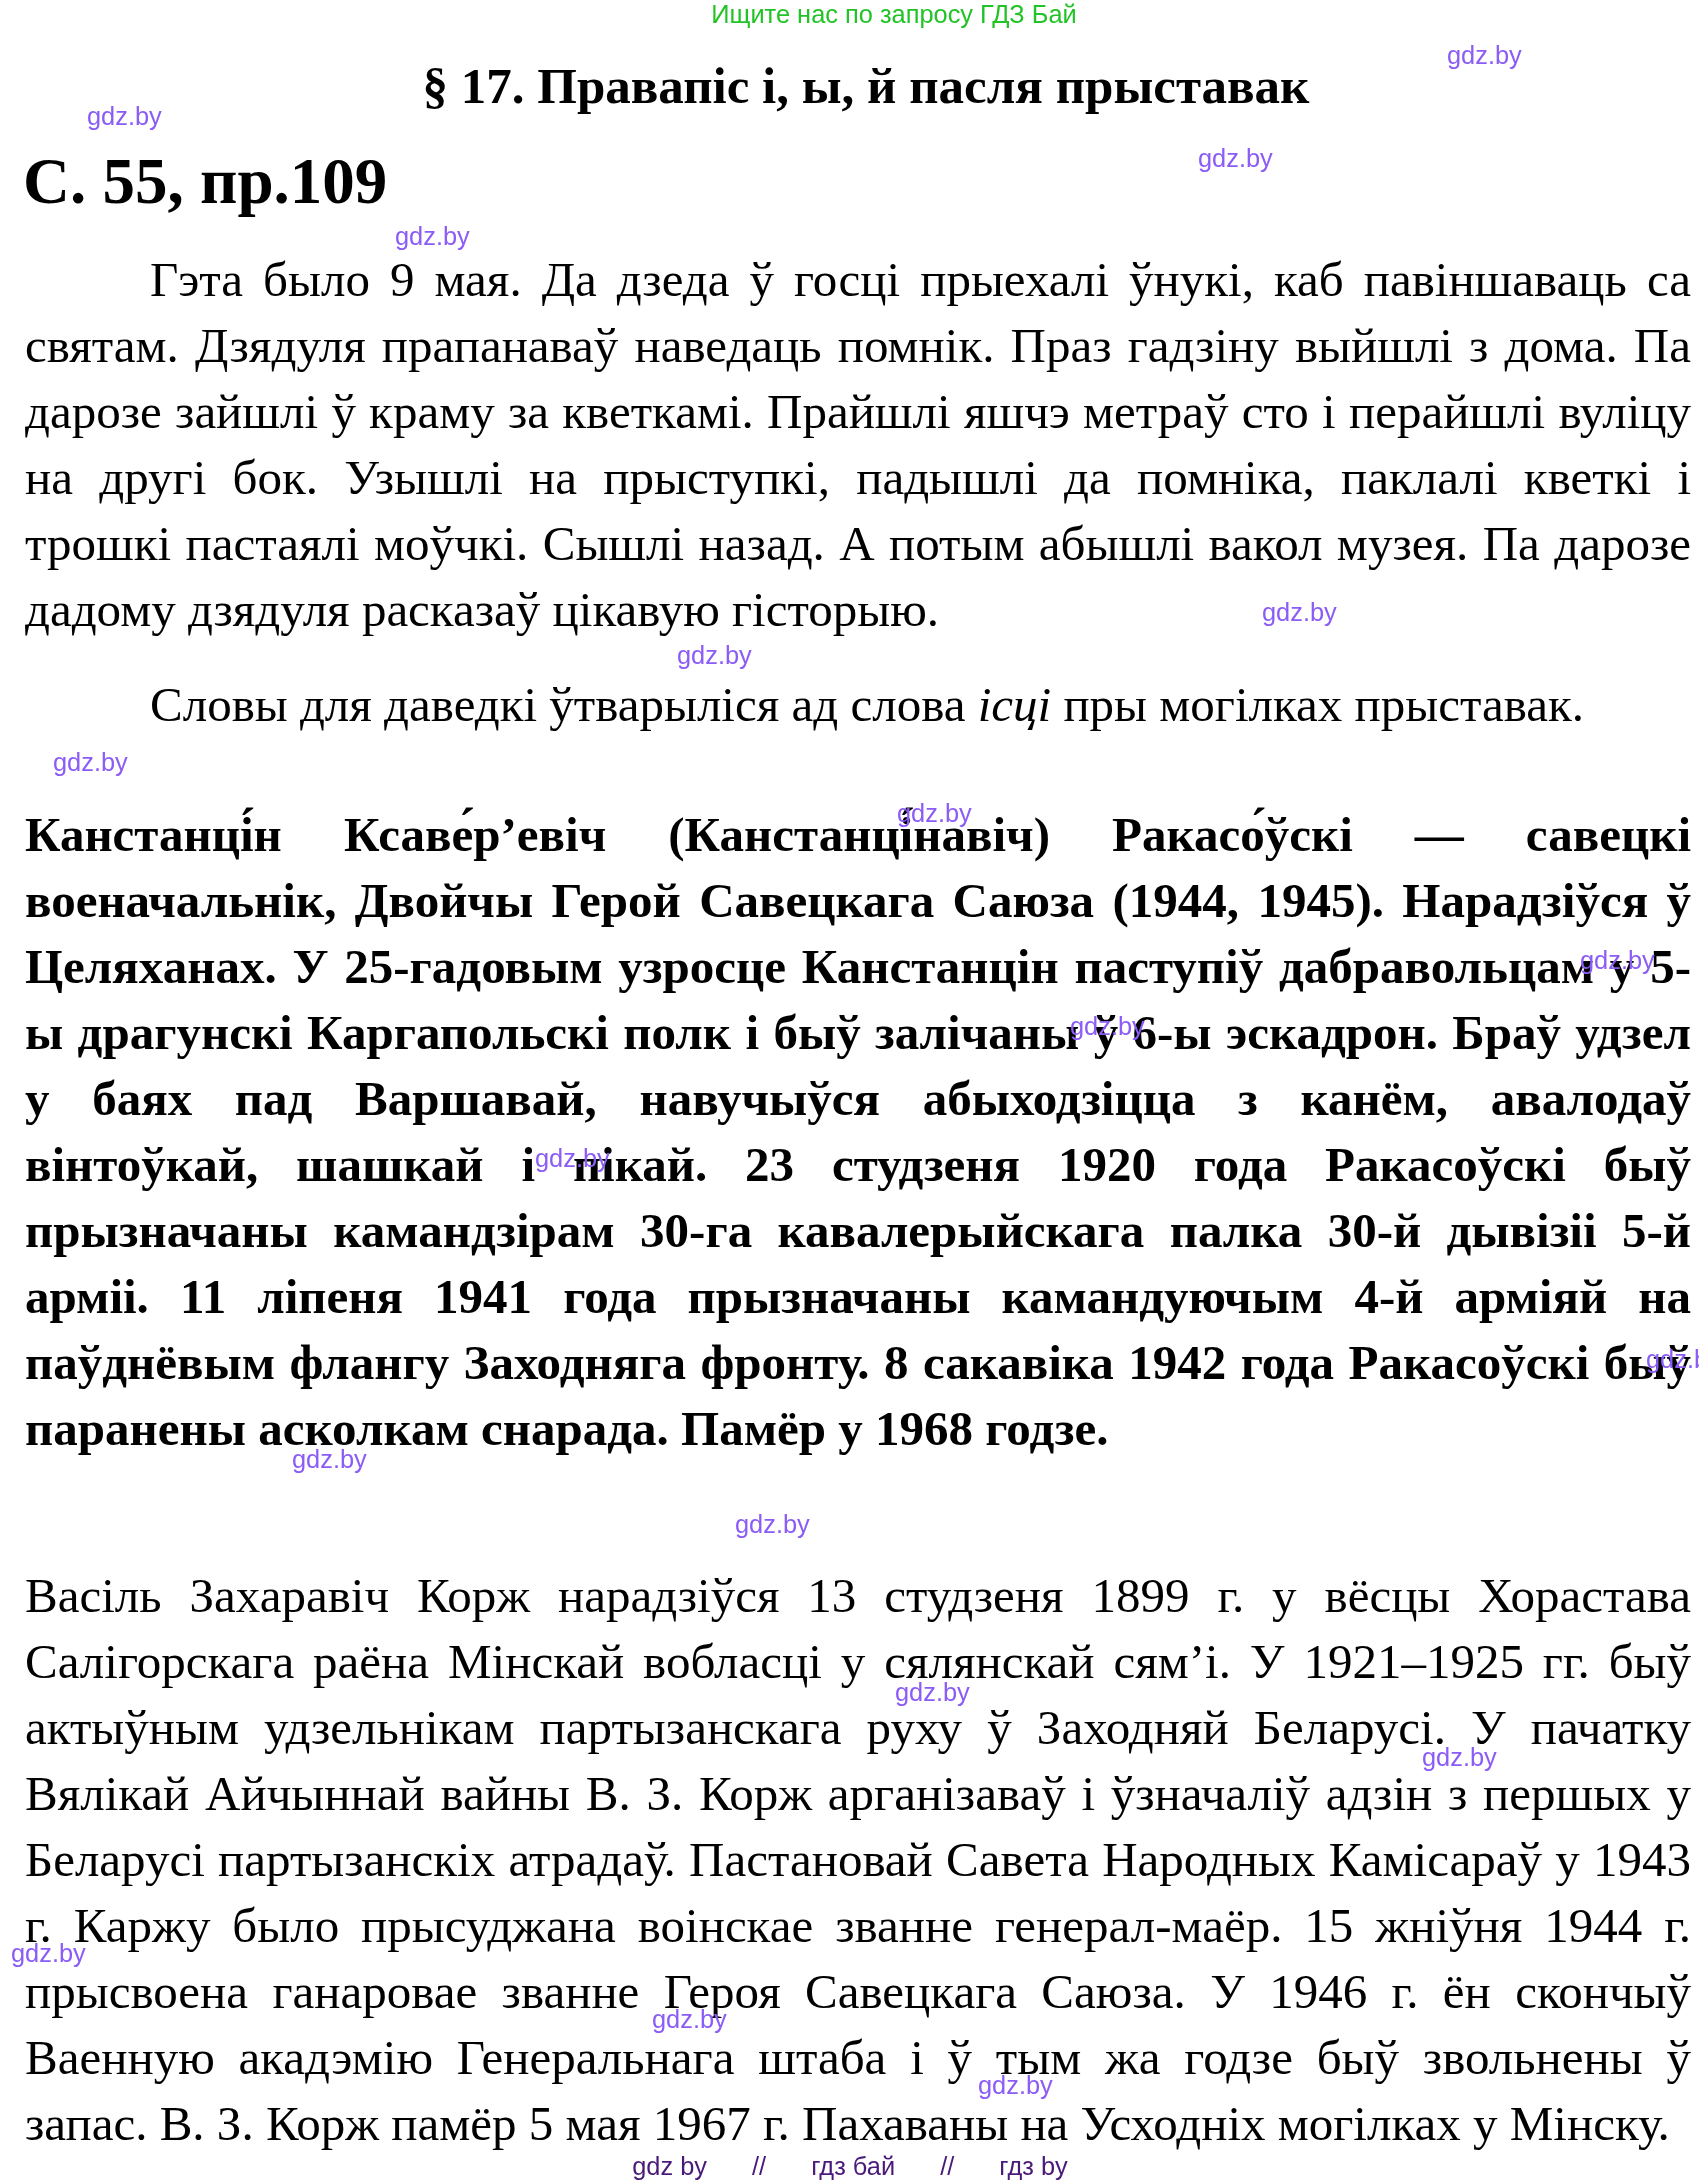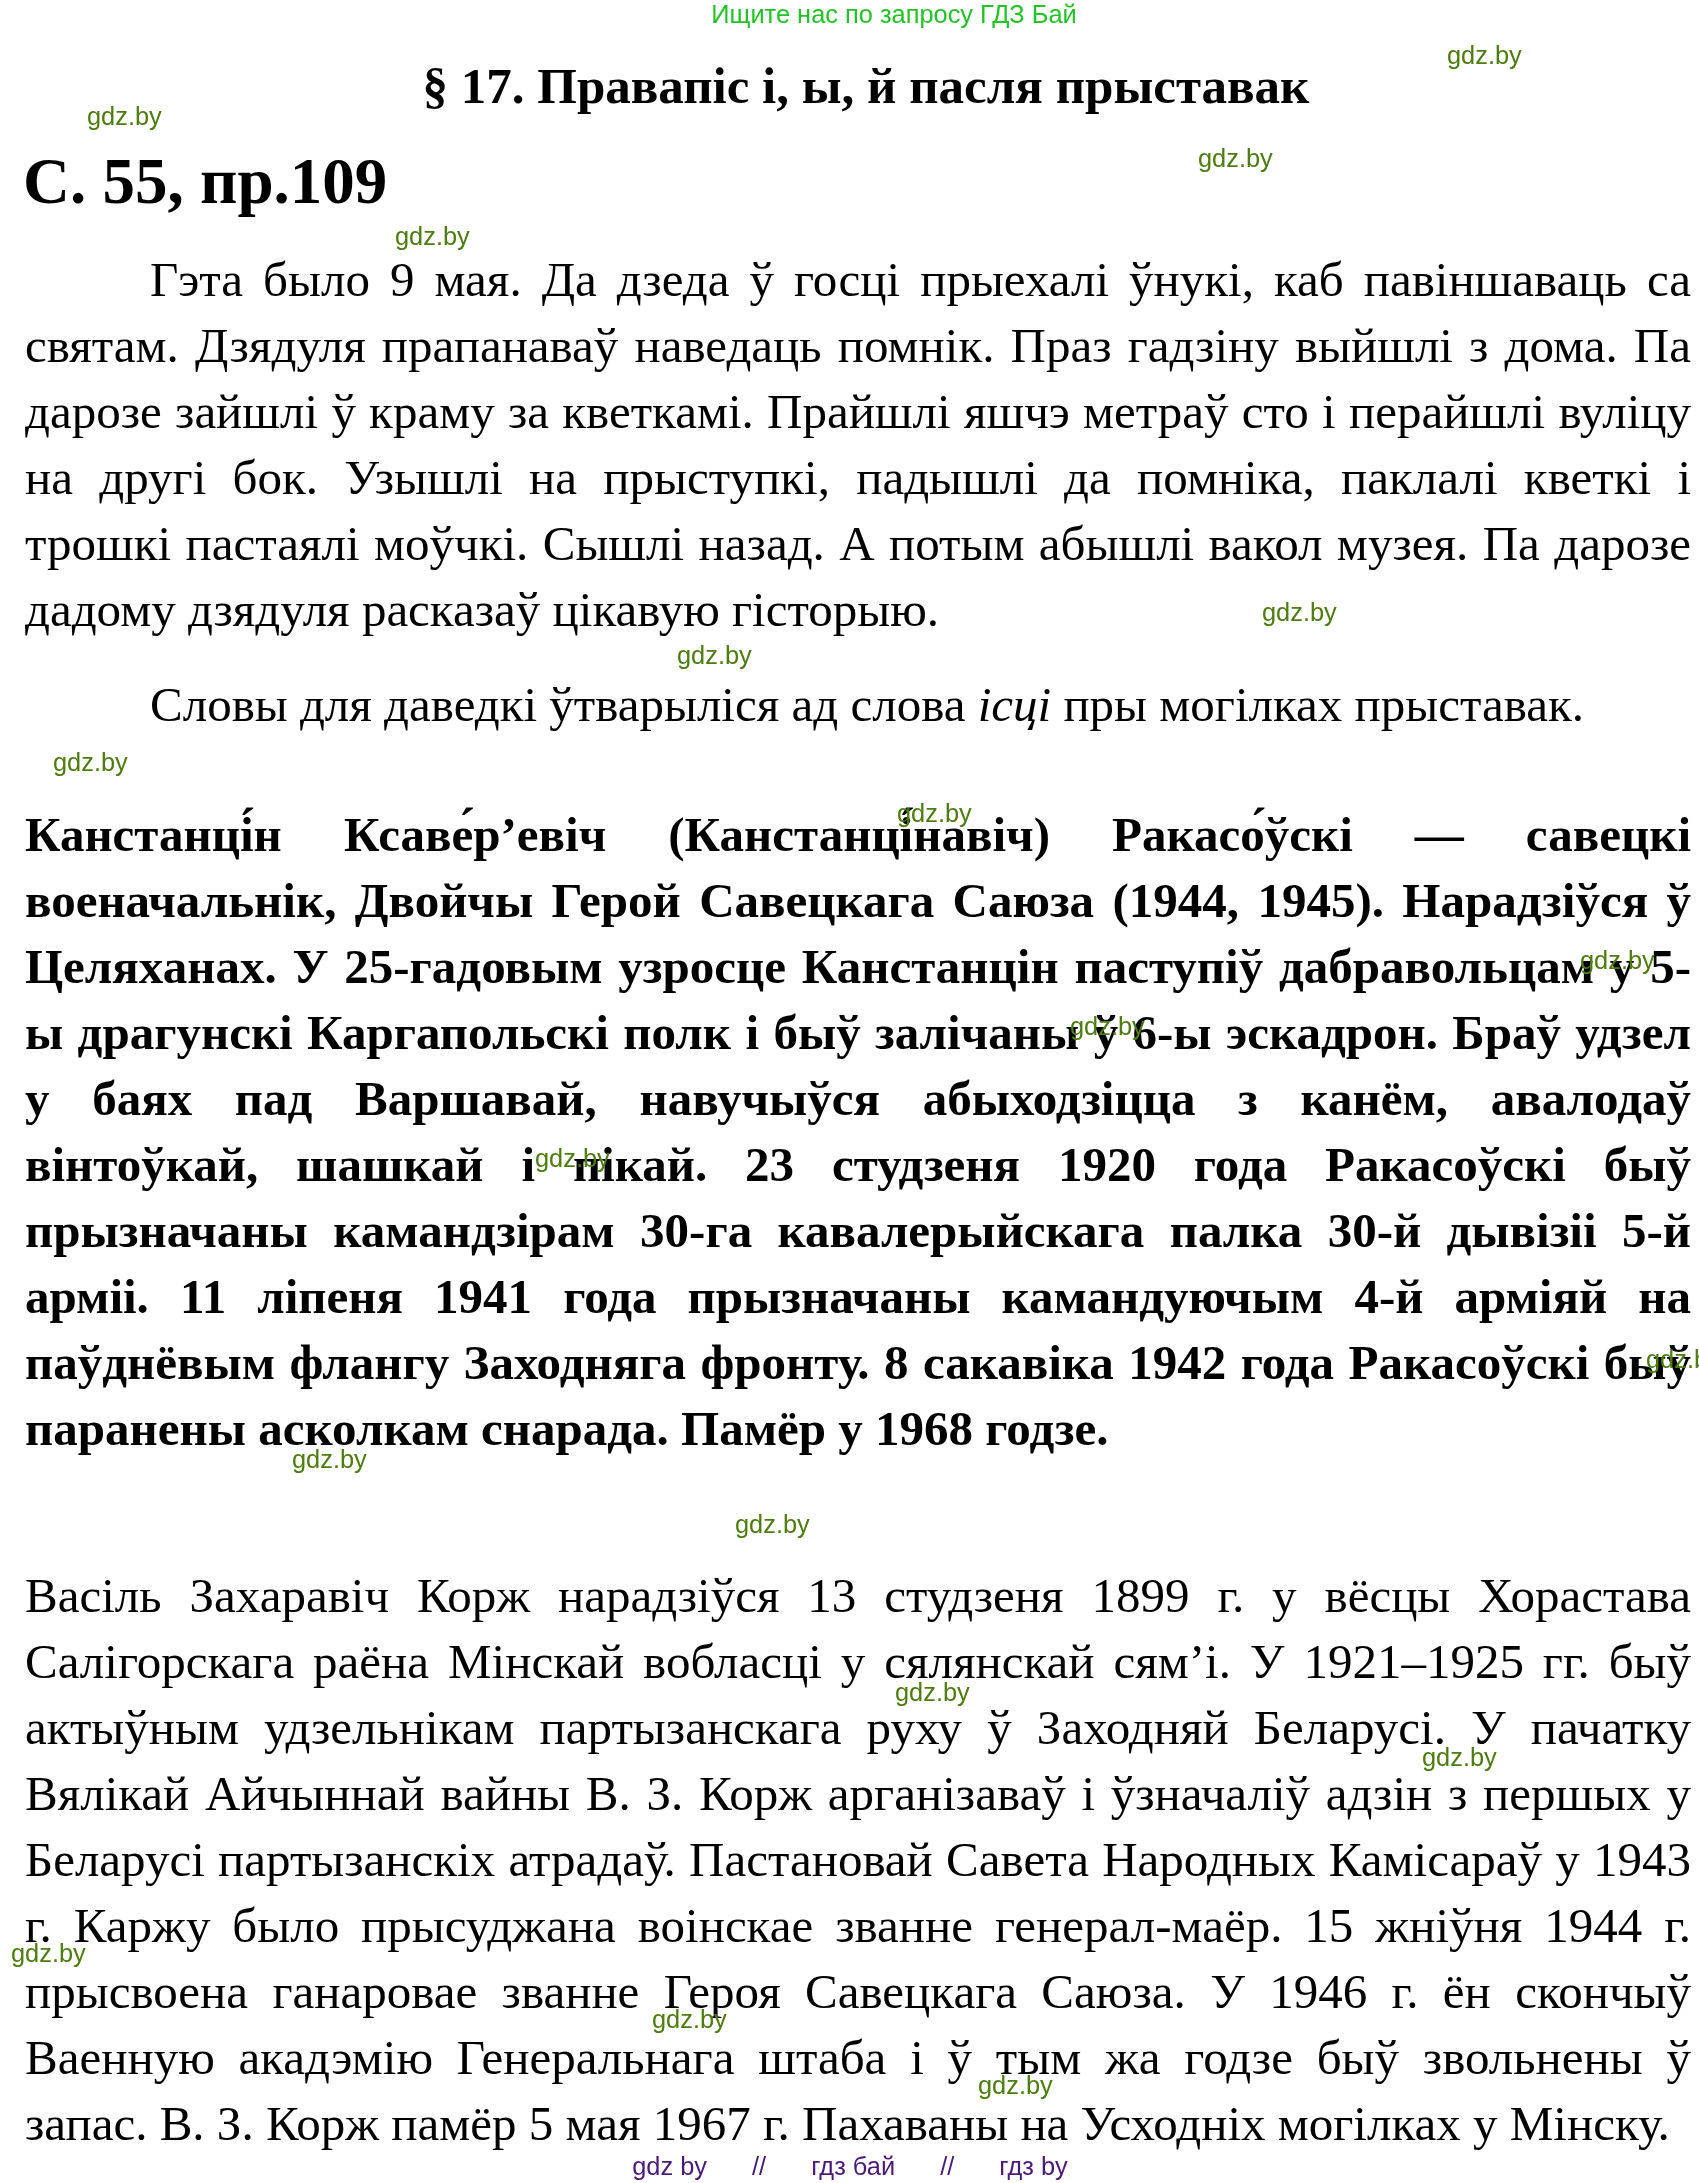--- a/index.html
+++ b/index.html
@@ -13,21 +13,21 @@
   .exercise { position: absolute; top: 152px; left: 23px; font-weight: bold;
               font-size: 65px; line-height: 59px; }
   .para { position: absolute; left: 17px; width: 1666px; font-size: 49px;
           line-height: 66px; text-align: justify; text-align-last: left; margin: 8px; }
   .indent { text-indent: 125px; }
   .p1 { top: 239px; }
   .p2 { top: 664px; }
   .p3 { top: 794px; font-weight: bold; }
   .p4 { top: 1555px; }
   .wm { position: absolute; font-family: "Liberation Sans", sans-serif; font-size: 25.4px;
-        line-height: 27px; color: #4d7c0f; }
+        line-height: 27px; color: #8b5cf6; }
   .footer { position: absolute; top: 2152px; left: 0; width: 1700px; text-align: center;
             font-family: "Liberation Sans", sans-serif; font-size: 25.4px; color: #4a1a7a; }
   .footer span { margin: 0 19px; }
   em { font-style: italic; }
 </style>
 </head>
 <body>
 
 <div class="top-link">Ищите нас по запросу ГДЗ Бай</div>
 <h1 class="title" style="margin:16px;">§ 17. Правапіс і, ы, й пасля прыставак</h1>

